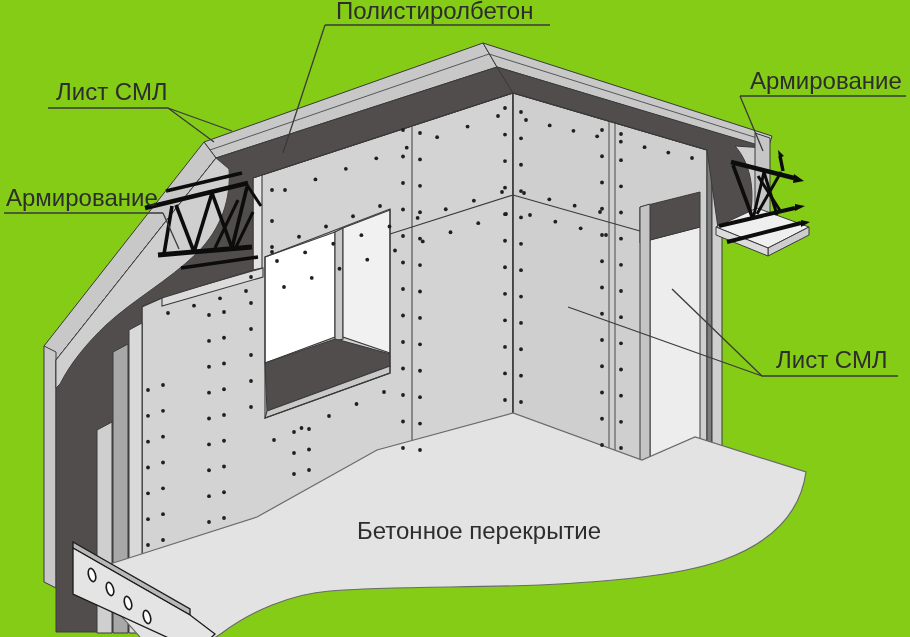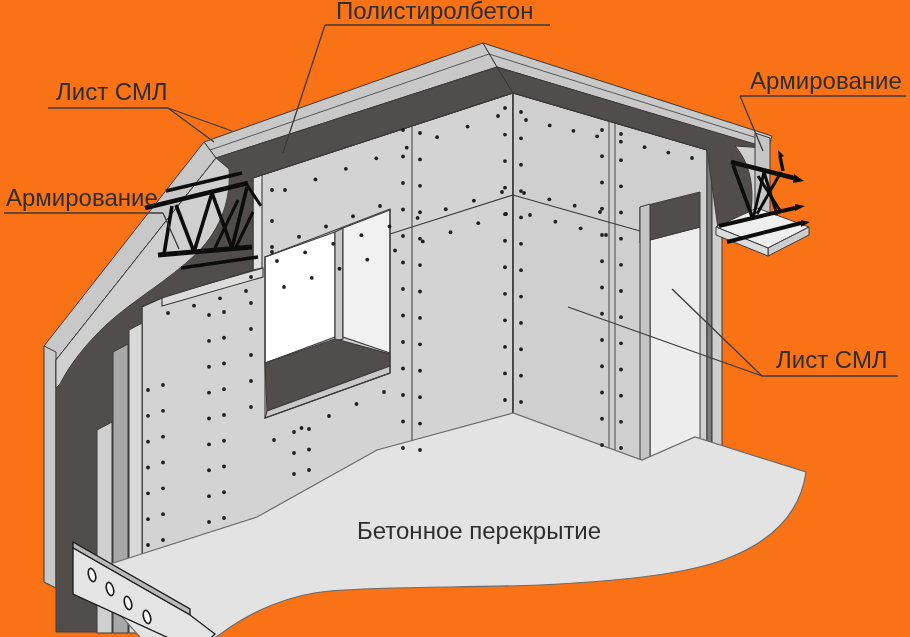--- a/index.html
+++ b/index.html
@@ -1,16 +1,16 @@
 <!DOCTYPE html>
 <html><head>
 <meta charset="utf-8">
 <style>
   html,body{margin:0;padding:0;background:#ffffff;}
-  .stage{position:relative;width:910px;height:637px;background:#f97316;overflow:hidden;
+  .stage{position:relative;width:910px;height:637px;background:#84cc16;overflow:hidden;
          font-family:"Liberation Sans", sans-serif;}
   svg{display:block}
   text.lbl{font-family:"Liberation Sans", sans-serif;font-size:24px;fill:#2d2d2d;}
   text.lbl-big{font-family:"Liberation Sans", sans-serif;font-size:24px;fill:#2d2d2d;}
 </style>
 </head>
 <body>
 
 <div class="stage">
 <svg width="910" height="637" viewBox="0 0 910 637">

